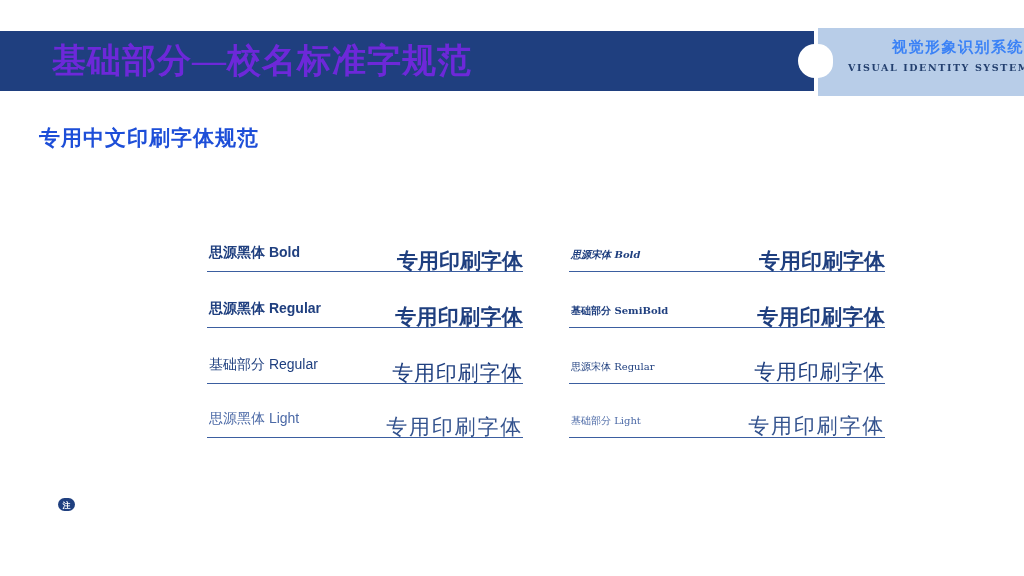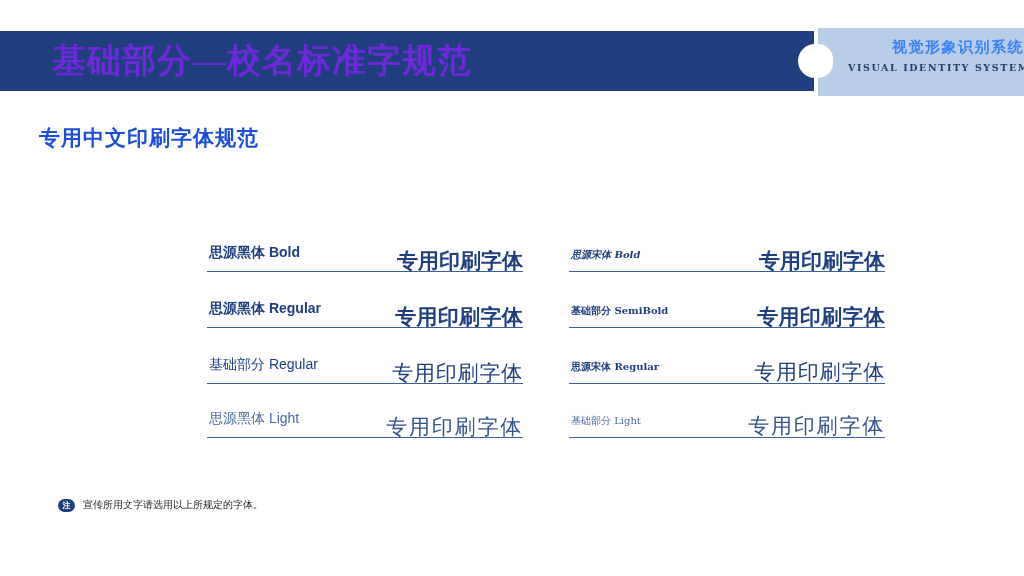--- a/index.html
+++ b/index.html
@@ -173,21 +173,21 @@
     font-size: 10px;
   }
   .col-serif .sample-text {
     font-family: "DejaVu Serif", "Liberation Serif", serif;
     font-size: 21px;
   }
   .col-serif .w-bold    .sample-name { font-weight: bold; font-style: italic; }
   .col-serif .w-bold    .sample-text { font-weight: bold; }
   .col-serif .w-medium  .sample-name { font-weight: bold; }
   .col-serif .w-medium  .sample-text { font-weight: bold; letter-spacing: 0.3px; }
-  .col-serif .w-regular .sample-name { font-weight: bold; }
+  .col-serif .w-regular .sample-name { font-weight: normal; }
   .col-serif .w-regular .sample-text { font-weight: normal; letter-spacing: 0.8px; }
   .col-serif .w-light   .sample-name { font-weight: normal; color: #4b69a6; }
   .col-serif .w-light   .sample-text { font-weight: normal; letter-spacing: 1.8px; color: #34538e; }
 
   
   .footnote {
     position: absolute;
     left: 58px;
     top: 498px;
     display: flex;
@@ -268,14 +268,13 @@
     <div class="sample-row w-light">
       <span class="sample-name">基础部分 Light</span>
       <span class="sample-text">专用印刷字体</span>
     </div>
   </div>
 
 </div>
 
 <div class="footnote">
   <span class="footnote-badge">注</span>
-  <span class="footnote-text">宣传所用文字请选用以上所规定的字体。</span>
 </div>
 
 </body></html>

